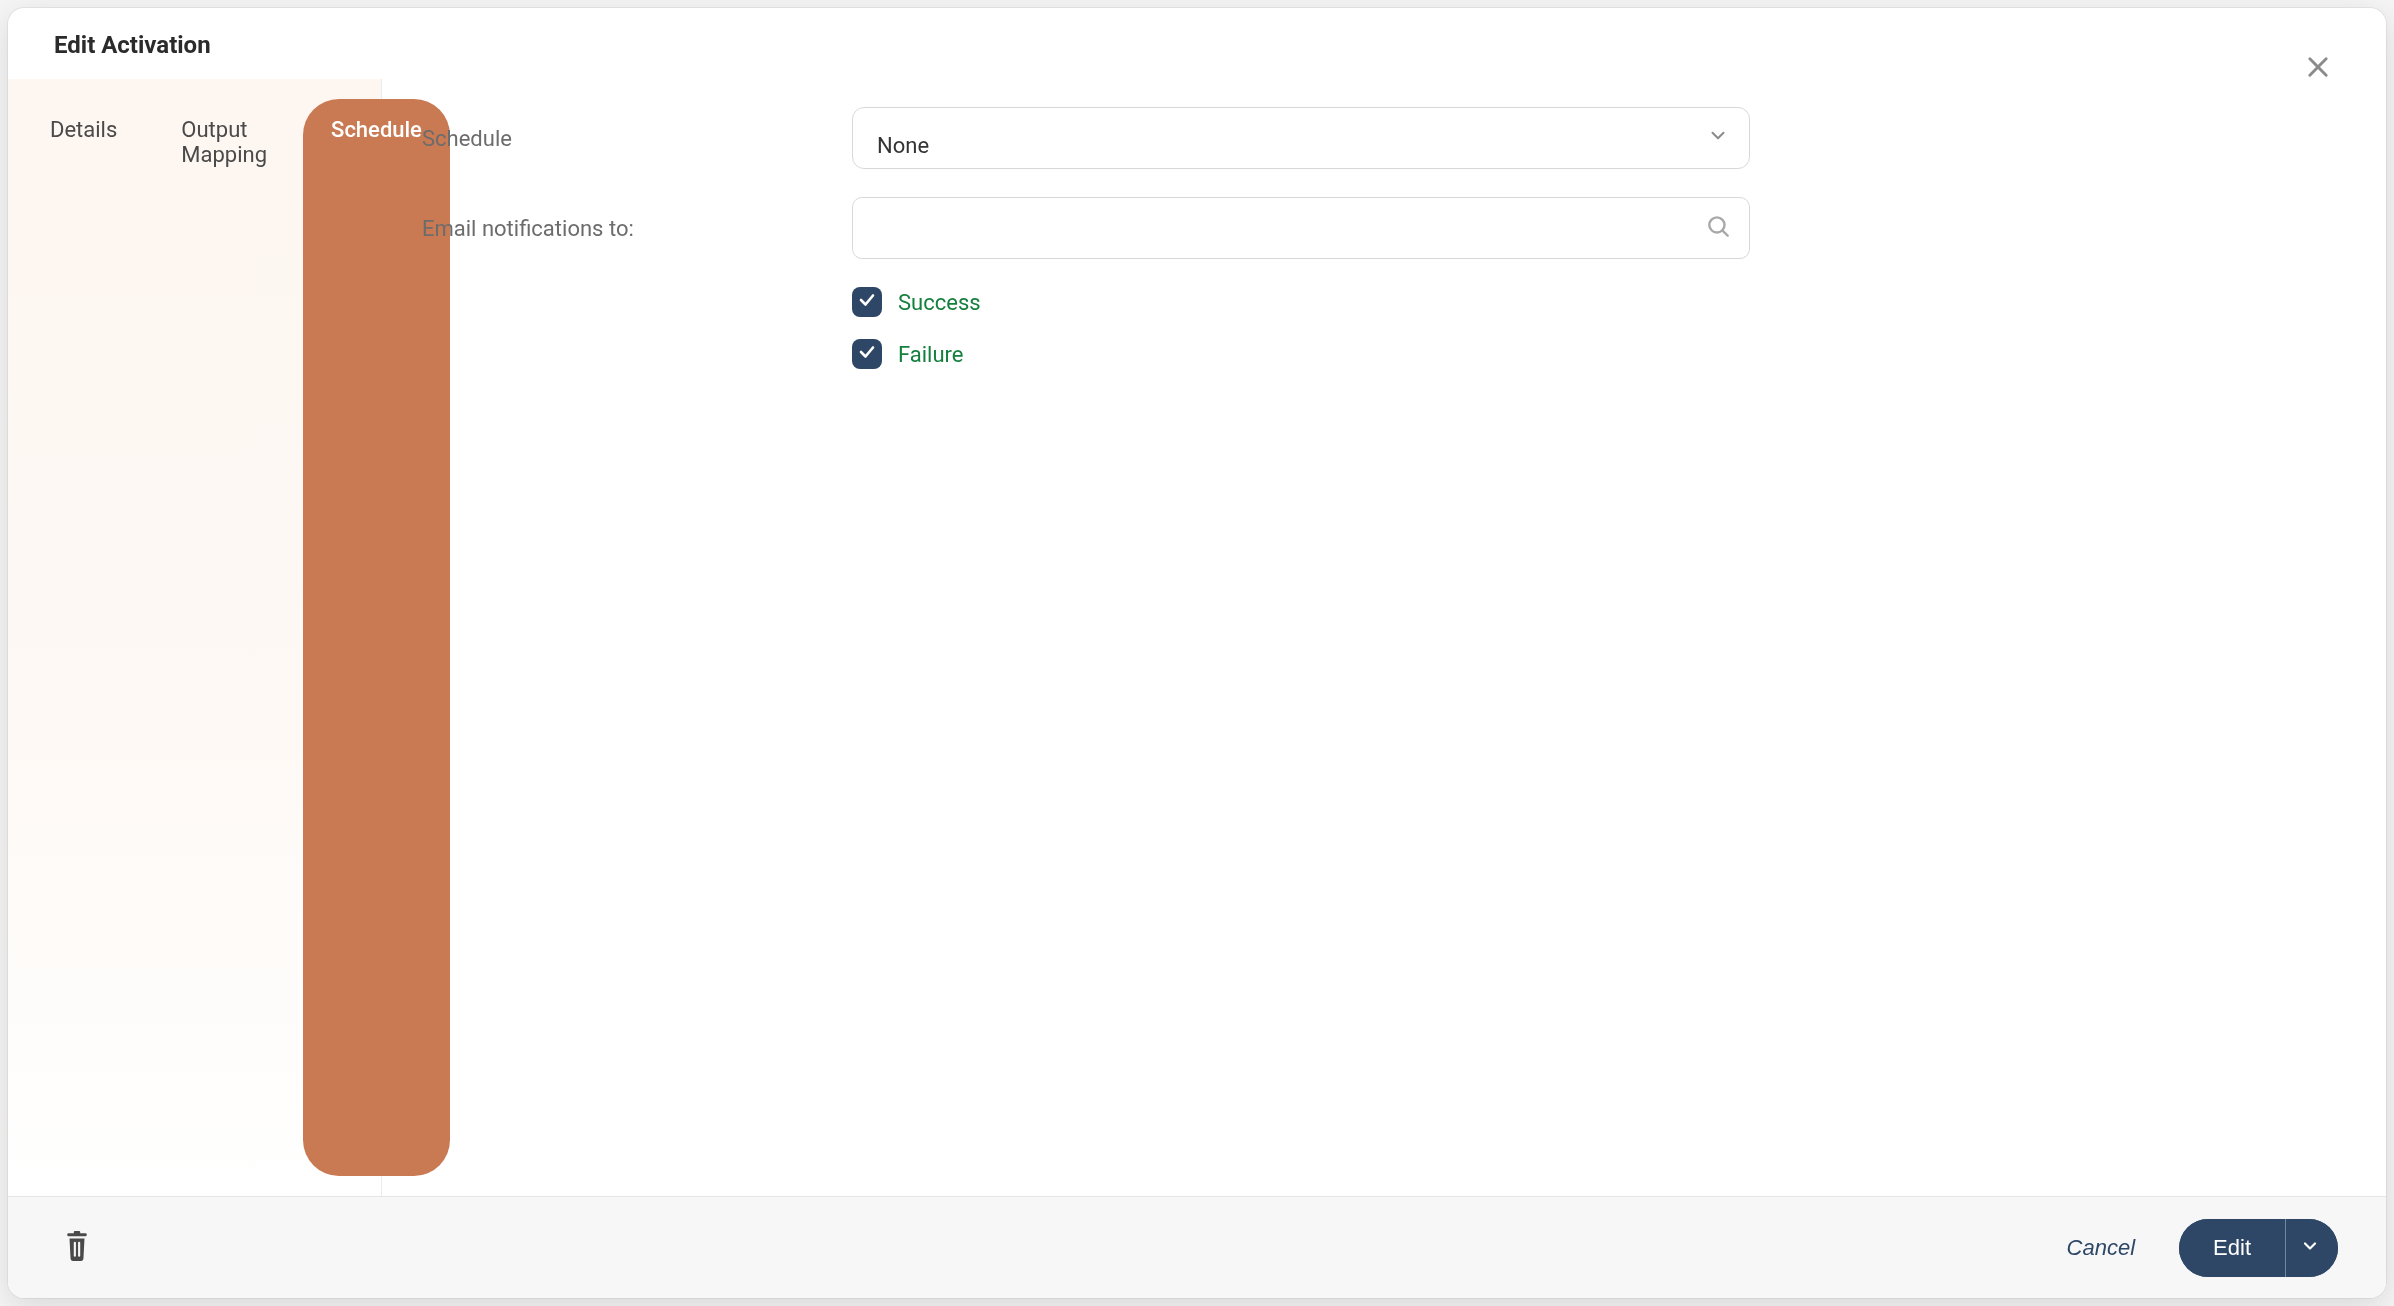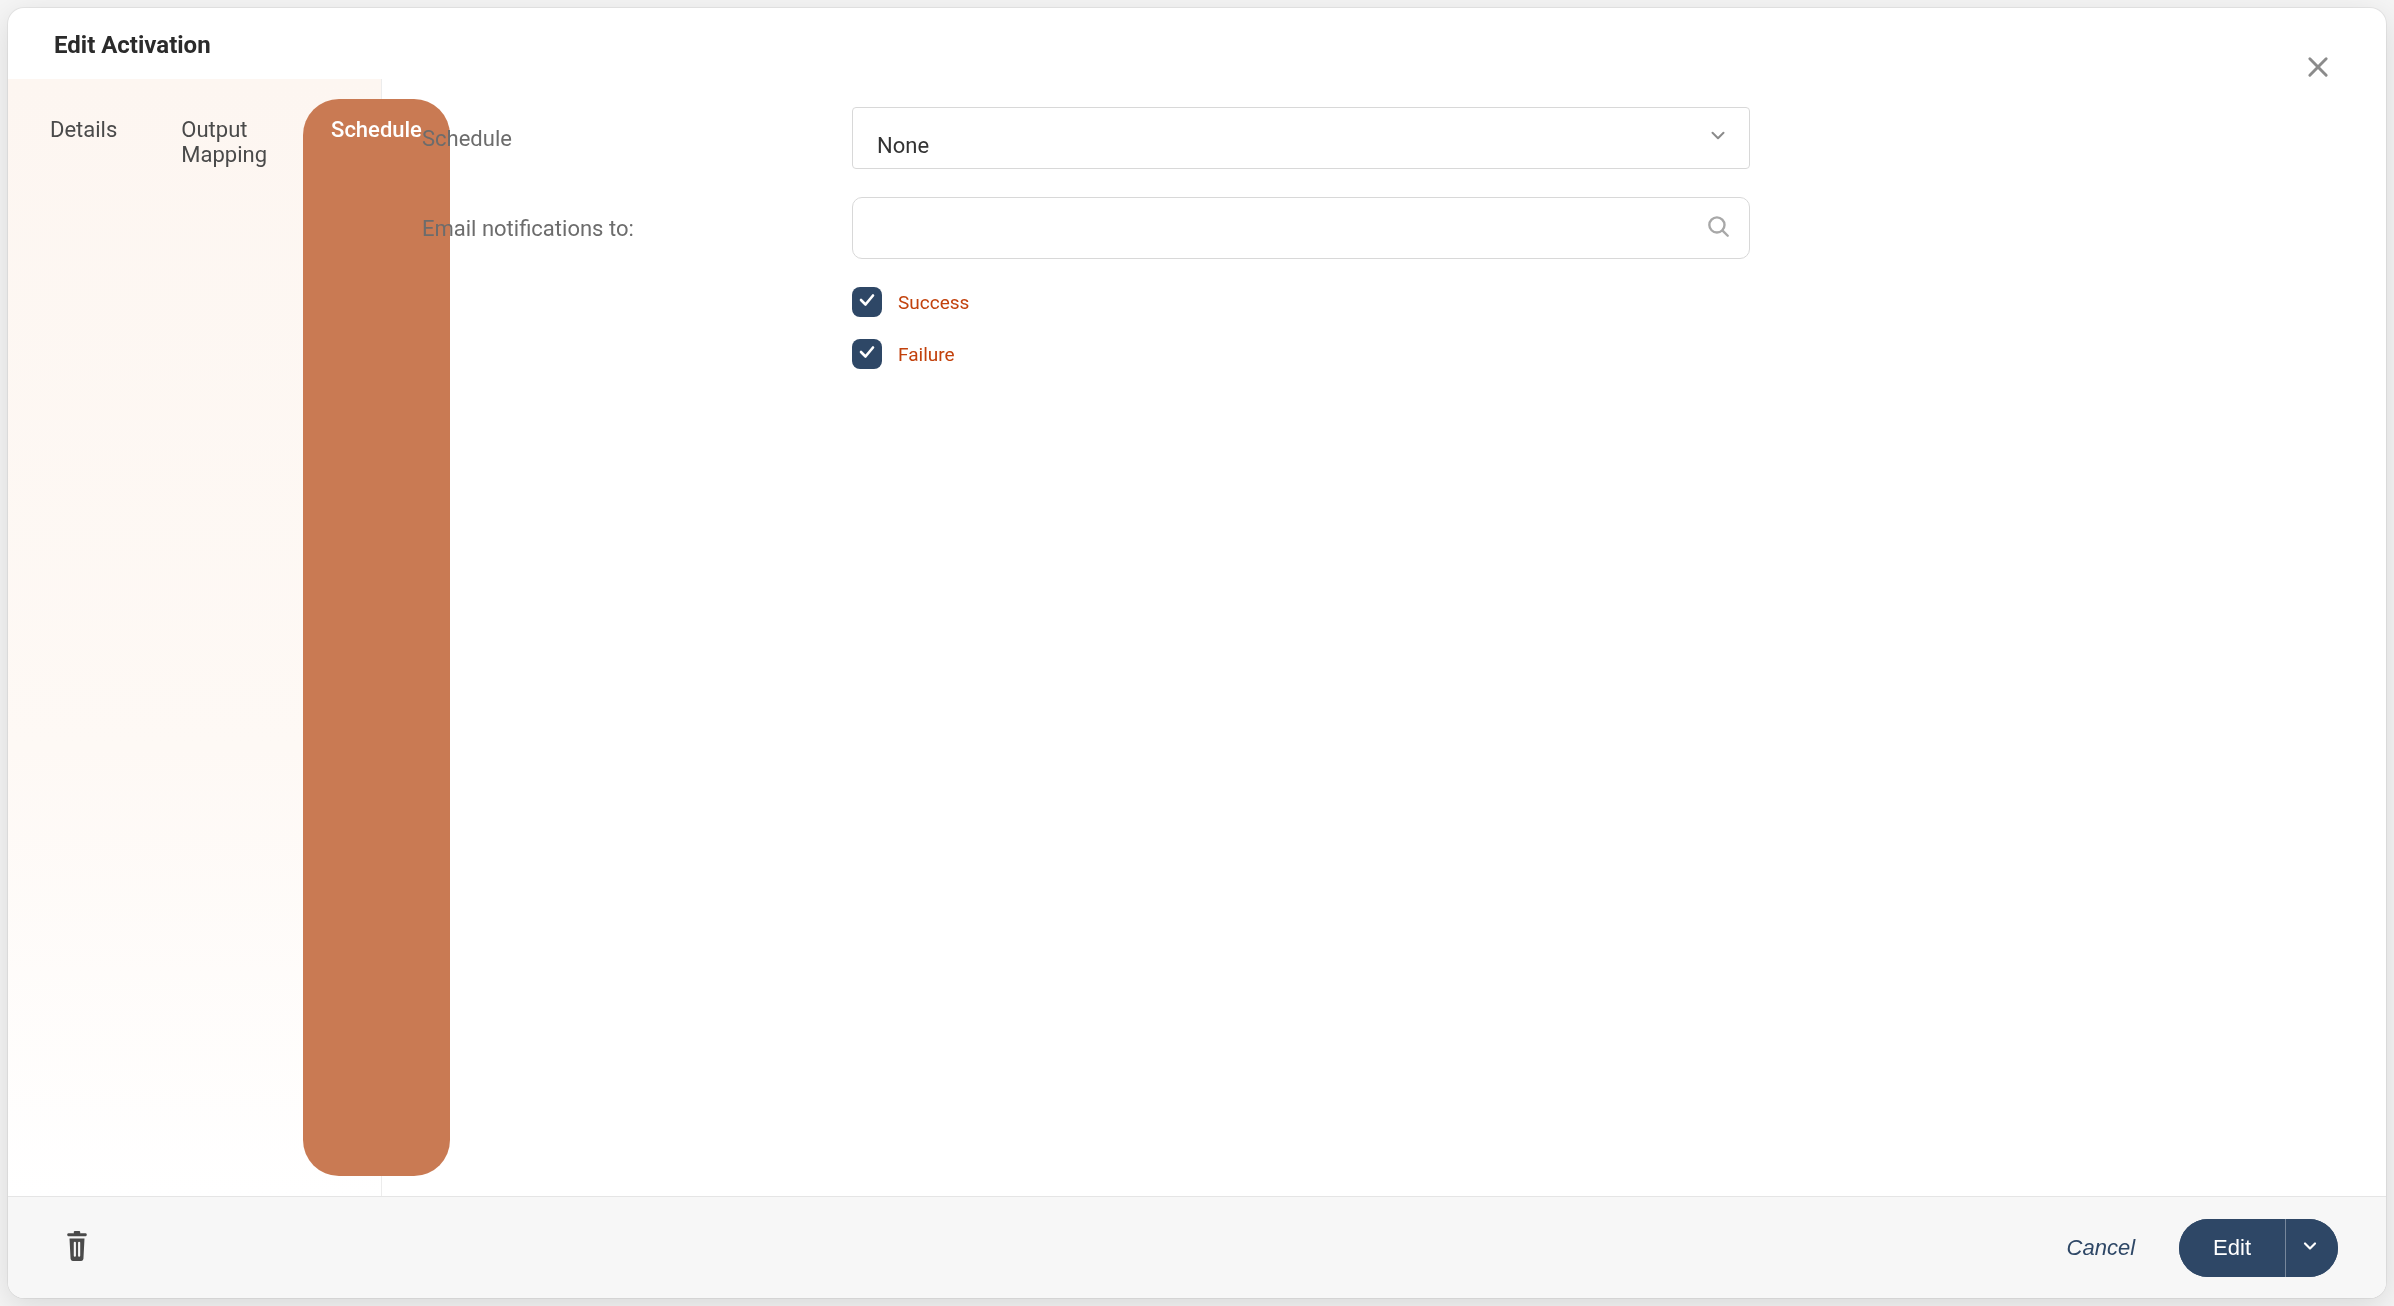--- a/index.html
+++ b/index.html
@@ -104,21 +104,21 @@
       color: #6c6c6c;
       padding-right: 20px;
     }
     .form-control-wrap {
       flex: 0 0 898px;
     }
     .select-control {
       width: 100%;
       height: 62px;
       border: 1px solid #d8d8d8;
-      border-radius: 4px;
+      border-radius: 12px;
       background: #ffffff;
       padding: 15px 52px 0 24px;
       font-size: 22px;
       color: #333;
       position: relative;
       display: flex;
       align-items: center;
       cursor: pointer;
     }
     .select-chevron {
@@ -184,22 +184,22 @@
       justify-content: center;
       margin-right: 16px;
       flex-shrink: 0;
     }
     .checkbox svg {
       width: 18px;
       height: 18px;
       color: #ffffff;
     }
     .checkbox-label {
-      font-size: 19px;
-      color: #c2410c;
+      font-size: 22px;
+      color: #15803d;
     }
     .modal-footer {
       height: 102px;
       border-top: 1px solid #e5e5e5;
       background: #f7f7f7;
       display: flex;
       align-items: center;
       padding: 0 48px;
     }
     .delete-btn {

